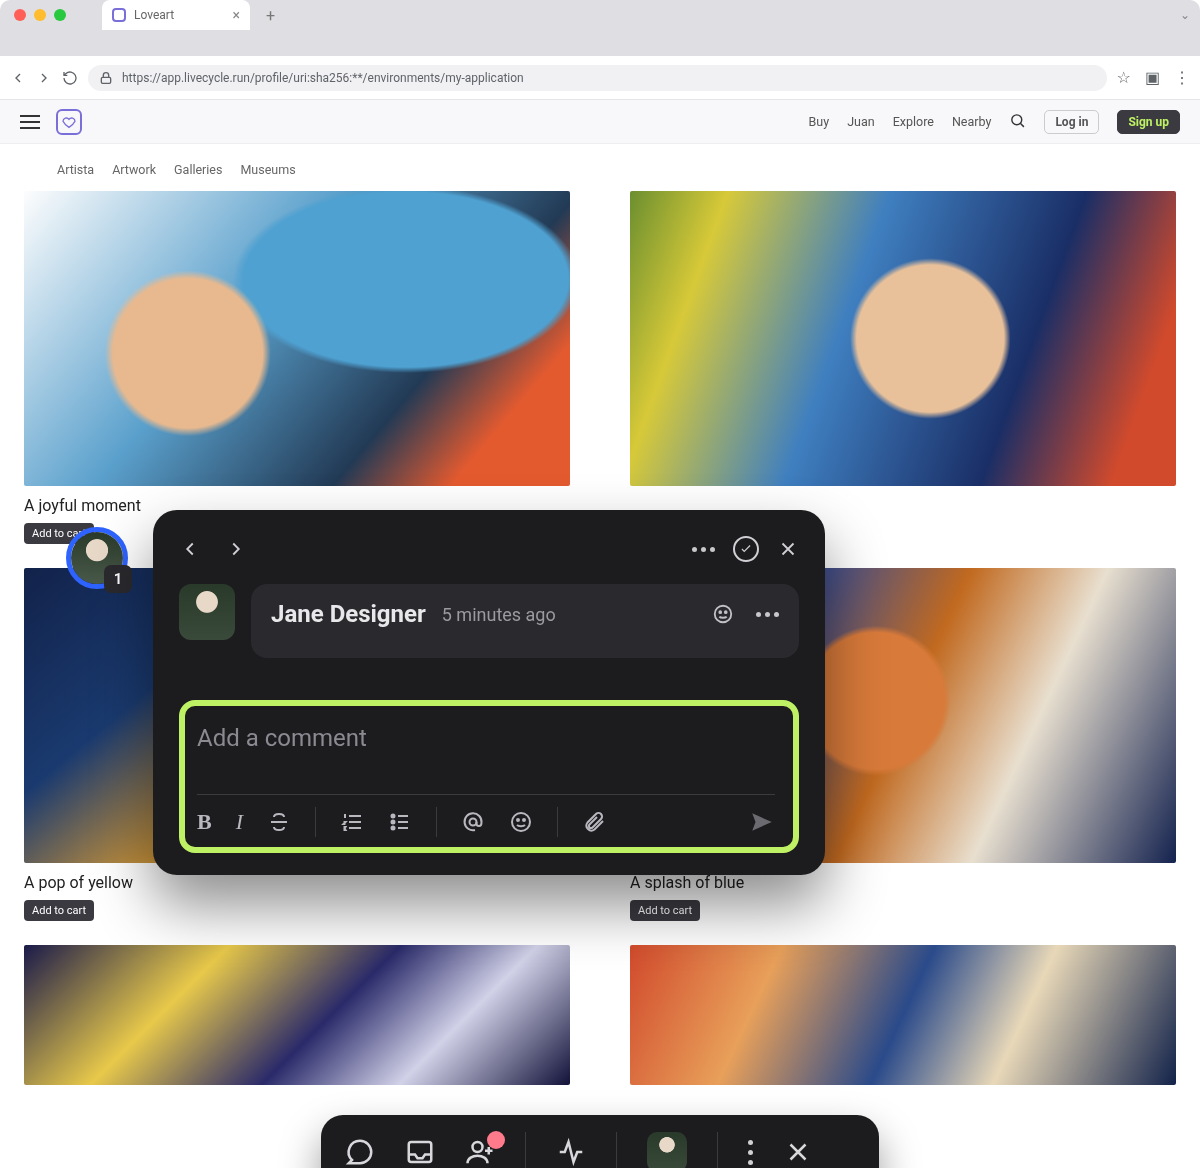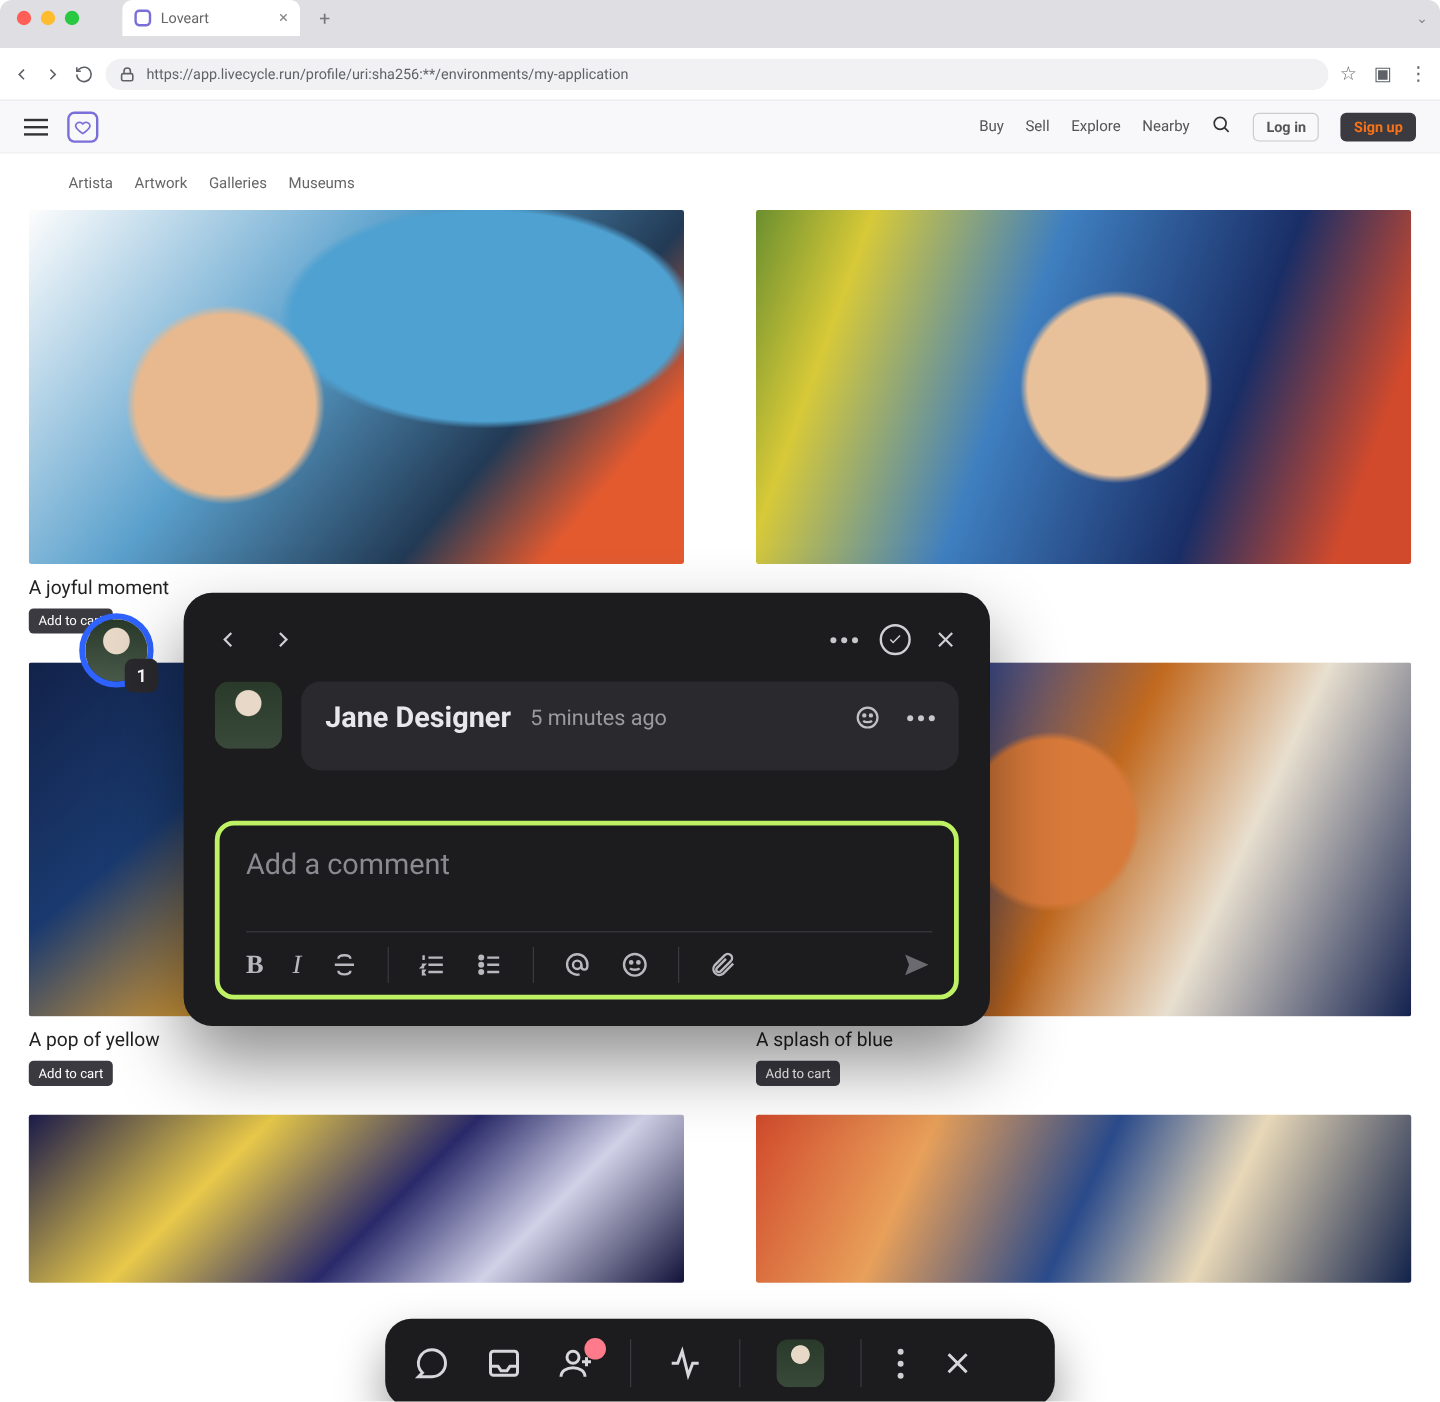--- a/index.html
+++ b/index.html
@@ -1,19 +1,19 @@
 <!DOCTYPE html>
 <html><head>
 <meta charset="utf-8">
 <style>
   * { box-sizing: border-box; margin: 0; padding: 0; }
   html, body { width: 1200px; height: 1168px; font-family: -apple-system, BlinkMacSystemFont, "Segoe UI", Roboto, sans-serif; background: #fff; overflow: hidden; }
 
   
-  .chrome { background: #dfdfe3; height: 40px; border-top-left-radius: 10px; border-top-right-radius: 10px; }
+  .chrome { background: #dfdfe3; height: 56px; border-top-left-radius: 10px; border-top-right-radius: 10px; }
   .chrome-top { display:flex; align-items:center; height:30px; padding:0 10px; gap:8px; }
   .traffic { display:flex; gap:8px; align-items:center; padding-left:4px; }
   .dot { width:12px; height:12px; border-radius:50%; }
   .dot.red{background:#ff5f57;} .dot.yellow{background:#febc2e;} .dot.green{background:#28c840;}
   .tab { margin-left:28px; background:#fff; height:30px; width:148px; border-top-left-radius:8px; border-top-right-radius:8px; display:flex; align-items:center; padding:0 10px; gap:8px; font-size:12px; color:#666; position:relative; }
   .tab .favicon { width:14px; height:14px; border:2px solid #7a6fd8; border-radius:4px; }
   .tab .close { margin-left:auto; color:#888; font-size:14px; }
   .new-tab { margin-left:8px; color:#777; font-size:16px; }
   .chrome-dd { margin-left:auto; color:#888; font-size:12px; }
   .url-row { background:#fff; height:44px; display:flex; align-items:center; padding:0 10px; gap:10px; border-bottom:1px solid #e5e5e9; }
@@ -22,21 +22,21 @@
   .omni-right { display:flex; align-items:center; gap:14px; color:#5f6368; }
 
   
   .app-header { height:44px; display:flex; align-items:center; padding:0 20px; gap:16px; border-bottom:1px solid #eee; background:#f8f7f9; }
   .hamburger { display:flex; flex-direction:column; gap:4px; cursor:pointer; }
   .hamburger span { width:20px; height:2px; background:#333; }
   .logo { width:26px; height:26px; border:2px solid #7a6fd8; border-radius:6px; display:flex; align-items:center; justify-content:center; }
   .logo svg { width:16px; height:16px; stroke:#7a6fd8; fill:none; stroke-width:2; }
   .app-nav { margin-left:auto; display:flex; align-items:center; gap:18px; font-size:12.5px; color:#555; }
   .app-nav .btn { border:1px solid #ccc; padding:4px 10px; border-radius:5px; font-size:12px; cursor:pointer;font-weight:bold; }
-  .app-nav .btn.dark { background:#3b3a41; color:#f97316; border-color:#3b3a41; }
+  .app-nav .btn.dark { background:#3b3a41; color:#bef264; border-color:#3b3a41; }
   .search-icon svg { width:17px; height:17px; stroke:#333; fill:none; stroke-width:2; }
 
   
   .content { padding:18px 24px; background:#fff; position:relative; }
   .crumbs { display:flex; gap:18px; font-size:12.5px; color:#666; margin-bottom:14px;margin-left:33px; }
   .crumbs span { cursor:pointer; }
   h1.title { font-size:33px; font-weight:400; color:#222; letter-spacing:-0.5px; margin-bottom:22px; }
   .grid { display:grid; grid-template-columns: 1fr 1fr; gap:24px 60px; }
   .card { position:relative; }
   .art { width:100%; height:295px; border-radius:2px; background:#ccc; position:relative; overflow:hidden; }
@@ -92,21 +92,21 @@
     linear-gradient(#2a3a2a,#3a4a3a); flex-shrink:0; }
   .bubble { flex:1; background:#2a2a2e; border-radius:16px; padding:16px 20px 20px 20px; }
   .bubble-head { display:flex; align-items:center; gap:16px; margin-bottom:10px; }
   .author { font-size:24px; font-weight:700; color:#e8e8ea; }
   .time { font-size:18px; color:#9a9aa0; }
   .bubble-actions { margin-left:auto; display:flex; gap:22px; align-items:center; }
   .bubble-actions svg { width:22px; height:22px; stroke:#c0c0c6; fill:none; stroke-width:2; }
   .msg { font-size:24px; line-height:1.5; color:#e8e8ea; }
   .mention { color:#8a9aff; }
 
-  .compose { margin-top:42px; border:4px solid #bef264; border-radius:16px; padding:18px 18px 10px 22px; }
+  .compose { margin-top:42px; border:6px solid #bef264; border-radius:16px; padding:18px 18px 10px 12px; }
   .compose-input { min-height:60px; font-size:24px; color:#8a8a90; outline:none; }
   .compose hr { border:none; border-top:1px solid #3a3a3f; margin:10px 0 12px 0; }
   .toolbar { display:flex; align-items:center; gap:24px; }
   .toolbar .sep { width:1px; height:30px; background:#3a3a3f; }
   .toolbar svg { width:24px; height:24px; stroke:#b8b8be; fill:none; stroke-width:2; }
   .toolbar .bold { font-weight:800; font-size:22px; color:#b8b8be; font-family:Georgia,serif; }
   .toolbar .ital { font-style:italic; font-size:22px; color:#b8b8be; font-family:Georgia,serif; }
   .send { margin-left:auto; }
   .send svg { fill:#6a6a70; stroke:none; width:26px; height:26px; }
 
@@ -178,21 +178,21 @@
       <span></span>
       <span></span>
     </div>
   <div class="logo">
     <svg viewBox="0 0 24 24">
         <path d="M12 20s-7-4.5-9-9a5 5 0 0 1 9-3 5 5 0 0 1 9 3c-2 4.5-9 9-9 9z"></path>
       </svg>
   </div>
   <div class="app-nav">
     <span>Buy</span>
-    <span>Sell</span>
+    <span>Juan</span>
     <span>Explore</span>
     <span>Nearby</span>
     <span class="search-icon"><svg viewBox="0 0 24 24">
           <circle cx="11" cy="11" r="7"></circle>
           <path d="M21 21l-5-5"></path>
         </svg></span>
     <span class="btn">Log in</span>
     <span class="btn dark">Sign up</span>
   </div>
 </div>

